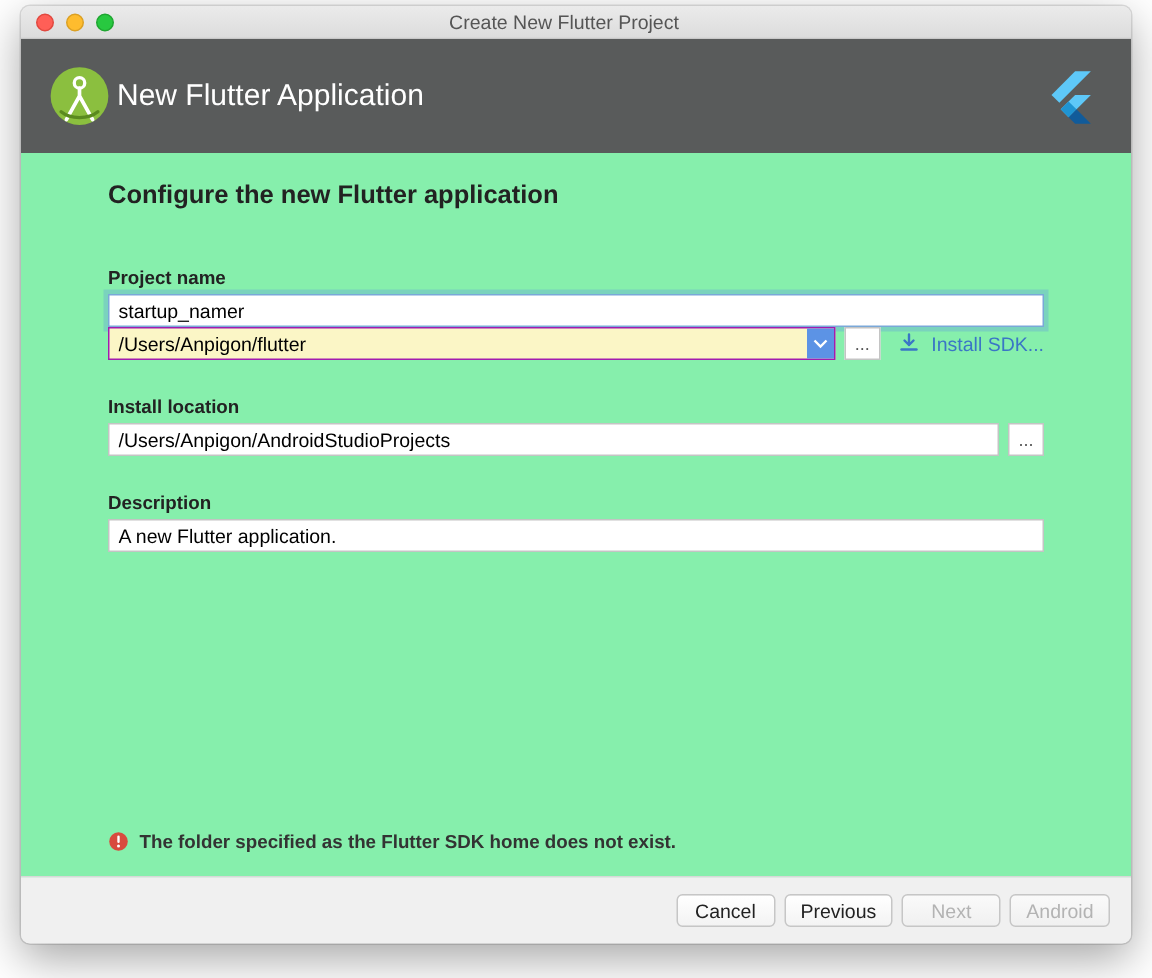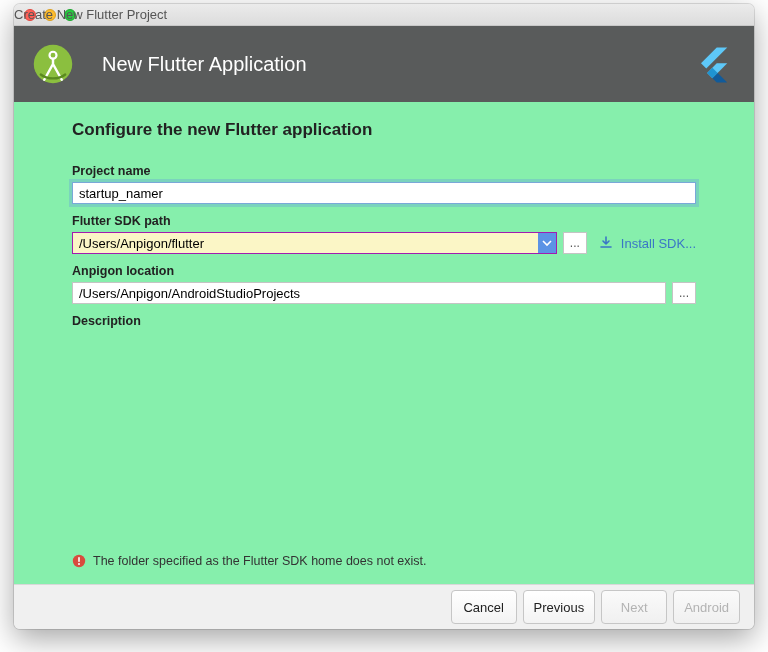--- a/index.html
+++ b/index.html
@@ -34,38 +34,38 @@
     gap: 8px;
     padding-left: 10px;
   }
   .dot { width: 12px; height: 12px; border-radius: 50%; }
   .dot.red { background: #ff5f57; border:1px solid #e1483f;}
   .dot.yellow { background: #febc2e; border:1px solid #dba023;}
   .dot.green { background: #28c840; border:1px solid #1ea630;}
   .titlebar-title {
     position: absolute;
     left: 0; right: 16px;
-    text-align: left;
+    text-align: center;
     font-size: 13px;
     color: #555;
   }
   .header {
     background: #595b5b;
     height: 76px;
     display: flex;
     align-items: center;
     padding: 0 18px;
     position: relative;
     color: #fff;
   }
   .as-icon {
     width: 42px; height: 42px;
   }
   .header-text {
-    margin-left: 28px;
+    margin-left: 4px;
   }
   .header-text h1 {
     font-size: 20px; font-weight: 400;
   }
   .header-text .sub {
     font-size: 12px; color: #d2d2d2; margin-top:1px;
   }
   .flutter-logo {
     position: absolute;
     right: 18px;
@@ -83,21 +83,21 @@
     font-size: 17px;
     font-weight: 700;
     color: #222;
     margin-bottom: 14px;
   }
   .field-label {
     font-size: 12.5px;
     font-weight: 700;
     color: #222;
     margin-bottom: 4px;
-    margin-top: 10px;
+    margin-top: 24px;
   }
   .row {
     display: flex;
     align-items: center;
     gap: 6px;
   }
   input[type=text] {
     flex: 1;
     height: 22px;
     font-size: 13px;
@@ -150,35 +150,36 @@
     margin-left: 6px;
   }
   .error-row {
     margin-top: auto;
     display: flex;
     align-items: center;
     gap: 7px;
     font-size: 12.5px;
     color: #333;
     padding-bottom: 6px;
+    font-weight: bold;
   }
   .error-icon {
     width:14px; height:14px;
   }
   .footer {
     height: 44px;
     background: #f0f0f0;
     display: flex;
     align-items: center;
     justify-content: flex-end;
     gap: 6px;
     padding: 0 14px;
   }
   .btn {
-    height: 34px;
+    height: 22px;
     min-width: 66px;
     padding: 0 10px;
     font-size: 13px;
     border: 1px solid #c6c6c6;
     border-radius: 4px;
     background: linear-gradient(#fff,#f3f3f3);
     cursor: pointer;
     color: #222;
   }
   .btn.disabled {
@@ -220,47 +221,49 @@
   </div>
 
   <div class="content">
     <div class="section-title">Configure the new Flutter application</div>
 
     <div class="field-label">Project name</div>
     <div class="row">
       <input type="text" class="focused" value="startup_namer" style="">
     </div>
 
-    <div class="field-label">Flutter SDK path</div>
     <div class="row">
       <div class="sdk-wrap">
         <input type="text" value="/Users/Anpigon/flutter" style="">
         <div class="drop-btn">
           <svg width="10" height="10" viewBox="0 0 10 10">
               <path d="M1 3 L5 7 L9 3" stroke="#fff" stroke-width="1.6" fill="none"></path>
             </svg>
         </div>
       </div>
       <div class="browse-btn">...</div>
       <div class="install-link">
         <svg width="14" height="14" viewBox="0 0 14 14">
           <path d="M7 1 L7 8 M4 5 L7 8 L10 5" stroke="#3a76c6" stroke-width="1.6" fill="none" stroke-linecap="round" stroke-linejoin="round"></path>
           <path d="M2 11 L12 11" stroke="#3a76c6" stroke-width="1.6" stroke-linecap="round"></path>
         </svg>
         <span>Install SDK...</span>
       </div>
     </div>
 
-    <div class="field-label">Anpigon location</div>
+    <div class="field-label">Install location</div>
     <div class="row">
       <input type="text" value="/Users/Anpigon/AndroidStudioProjects" style="">
       <div class="browse-btn">...</div>
     </div>
 
     <div class="field-label">Description</div>
+    <div class="row">
+      <input type="text" value="A new Flutter application." style="">
+    </div>
 
     <div class="error-row">
       <svg class="error-icon" viewBox="0 0 14 14">
         <circle cx="7" cy="7" r="6.2" fill="#d84b3e"></circle>
         <rect x="6.2" y="3" width="1.6" height="5" rx="0.8" fill="#fff"></rect>
         <circle cx="7" cy="10" r="1" fill="#fff"></circle>
       </svg>
       <span>The folder specified as the Flutter SDK home does not exist.</span>
     </div>
   </div>

